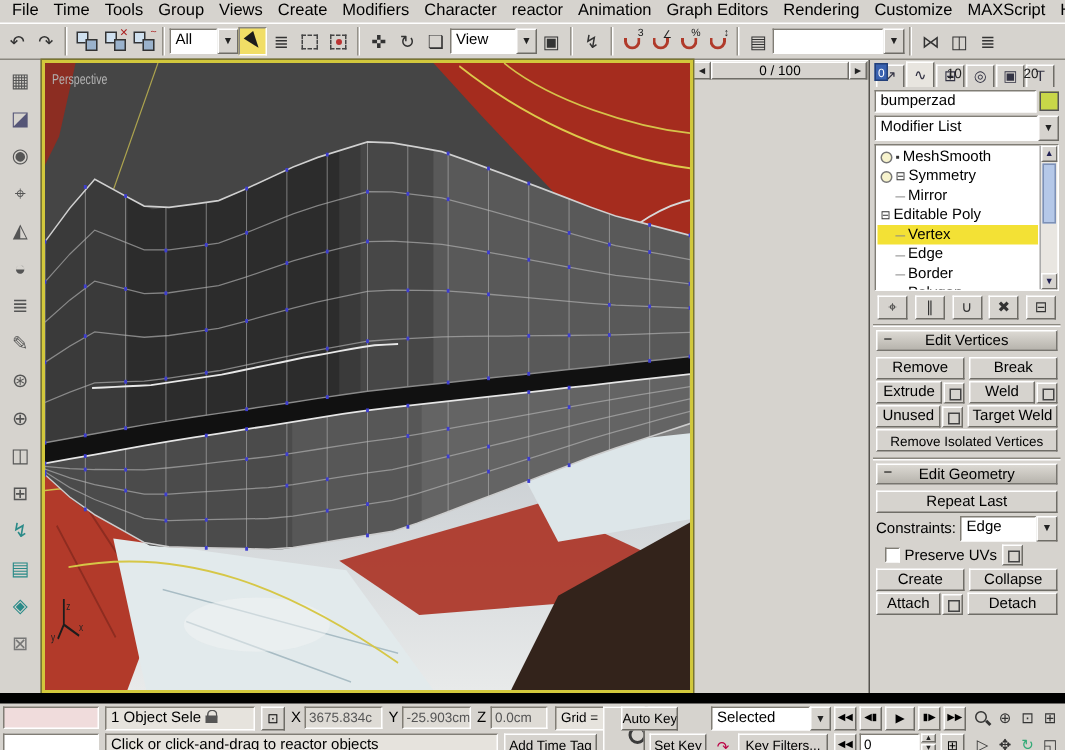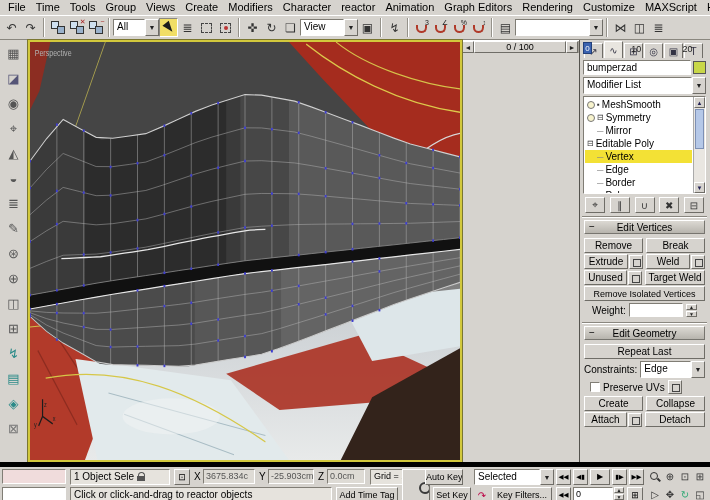--- a/index.html
+++ b/index.html
@@ -83,21 +83,21 @@
 .btnpair{display:flex;flex:1;gap:1px;align-items:center;}
 .centerrow{display:flex;justify-content:center;margin:2px 0;}
 .fullbtn{width:100%;}
 .lblrow{display:flex;align-items:center;gap:3px;margin:2px 0;font-size:10px;}
 .chk{width:10px;height:10px;background:#fff;border:1px solid;border-color:#807d75 #fff #fff #807d75;flex:0 0 auto;}
 .spinfield{height:14px;background:#fff;border:1px solid;border-color:#807d75 #fff #fff #807d75;flex:1;}
 .spincol{width:11px;display:flex;flex-direction:column;gap:1px;}
 .spincol span{height:6px;font-size:5px;line-height:5px;text-align:center;background:#d6d3ce;border:1px solid;border-color:#fff #6f6d67 #6f6d67 #fff;color:#222;}
 
 
-.statusbar{position:absolute;left:0;top:462px;width:710px;height:38px;background:#d6d3ce;border-top:5px solid #000000;font-size:10px;}
+.statusbar{position:absolute;left:0;top:462px;width:710px;height:38px;background:#d6d3ce;border-top:7px solid #000000;font-size:10px;}
 .sb{position:absolute;}
 .sunkbox{background:#e6e3dd;border:1px solid;border-color:#807d75 #fff #fff #807d75;padding:1px 3px 0 3px;overflow:hidden;white-space:nowrap;}
 .sbbtn{background:#d6d3ce;border:1px solid;border-color:#fff #6f6d67 #6f6d67 #fff;text-align:center;overflow:hidden;white-space:nowrap;}
 .field{background:#dedbd5;border:1px solid;border-color:#807d75 #fff #fff #807d75;padding:1px 2px 0 2px;color:#555;font-size:9px;overflow:hidden;white-space:nowrap;}
 .pbk{font-size:6.5px;line-height:14px;}
 .keyglyph{position:relative;width:100%;height:100%;}
 .keyglyph::before{content:"";position:absolute;left:3px;top:12px;width:8px;height:8px;border:2px solid #3a3a3a;border-radius:50%;}
 .keyglyph::after{content:"";position:absolute;left:13px;top:16px;width:9px;height:2px;background:#3a3a3a;box-shadow:6px 2px 0 -0.5px #3a3a3a;}
 .lockglyph{position:relative;display:inline-block;width:9px;height:10px;vertical-align:middle;}
 .lockglyph::before{content:"";position:absolute;left:1px;top:0;width:5px;height:5px;border:1.5px solid #555;border-bottom:none;border-radius:4px 4px 0 0;}
@@ -539,28 +539,20 @@
         <div class="row2">
           <span class="btnpair">
               <span class="pbtn">Unused</span>
               <span class="sqbtn"></span>
             </span>
           <span class="pbtn">Target Weld</span>
         </div>
         <div class="row2">
             <span class="pbtn fullbtn" style="font-size:9px;">Remove Isolated Vertices</span>
           </div>
-        <div class="lblrow" style="padding:0 8px;">
-          <span>Weight:</span>
-          <span class="spinfield"></span>
-          <span class="spincol">
-              <span>▲</span>
-              <span>▼</span>
-            </span>
-        </div>
       </div>
       <div class="pdivider"></div>
 
       <div class="rhead">
         <span class="minus">−</span>
         <span>Edit Geometry</span>
       </div>
       <div class="rbody">
         <div class="row2">
             <span class="pbtn fullbtn">Repeat Last</span>
@@ -607,21 +599,21 @@
     <span class="sb field" style="left:268px;top:2px;width:46px;height:15px;">-25.903cm</span>
     <span class="sb" style="left:318px;top:4px;">Z</span>
     <span class="sb field" style="left:327px;top:2px;width:38px;height:15px;">0.0cm</span>
 
     <span class="sb sunkbox" style="left:70px;top:20px;width:262px;height:16px;">Click or click-and-drag to reactor objects</span>
     <span class="sb sbbtn" style="left:336px;top:20px;width:62px;height:16px;font-size:9px;line-height:14px;">Add Time Tag</span>
     <span class="sb sunkbox" style="left:370px;top:2px;width:62px;height:16px;font-size:9px;">Grid = 100.0cm</span>
 
     <span class="sb sbbtn" style="left:402px;top:2px;width:28px;height:34px;"><span class="keyglyph"></span></span>
 
-    <span class="sb sbbtn" style="left:414px;top:2px;width:38px;height:16px;font-size:9px;line-height:14px;margin-left:11px;">Auto Key</span>
+    <span class="sb sbbtn" style="left:414px;top:2px;width:38px;height:16px;font-size:9px;line-height:14px;">Auto Key</span>
     <span class="sb sbbtn" style="left:433px;top:20px;width:38px;height:16px;font-size:9px;line-height:14px;">Set Key</span>
 
     <span class="sb dd" style="left:474px;top:2px;width:80px;height:16px;">
       <span class="val" style="flex:1">Selected</span>
       <span class="arr">▼</span>
     </span>
     <span class="sb navbtn" style="left:474px;top:20px;width:16px;color:#b04;">↷</span>
     <span class="sb sbbtn" style="left:492px;top:20px;width:60px;height:16px;font-size:9px;line-height:14px;">Key Filters...</span>
 
     <span class="sb sbbtn pbk" style="left:556px;top:2px;width:15px;height:16px;">◀◀</span>

